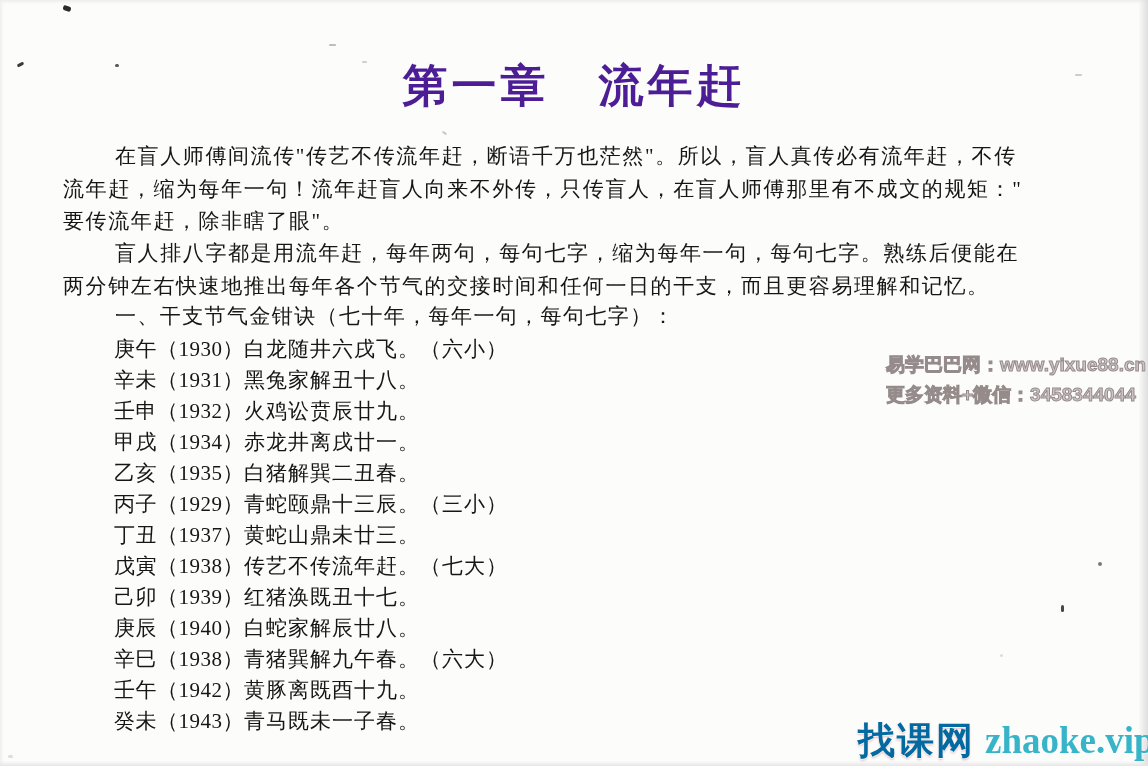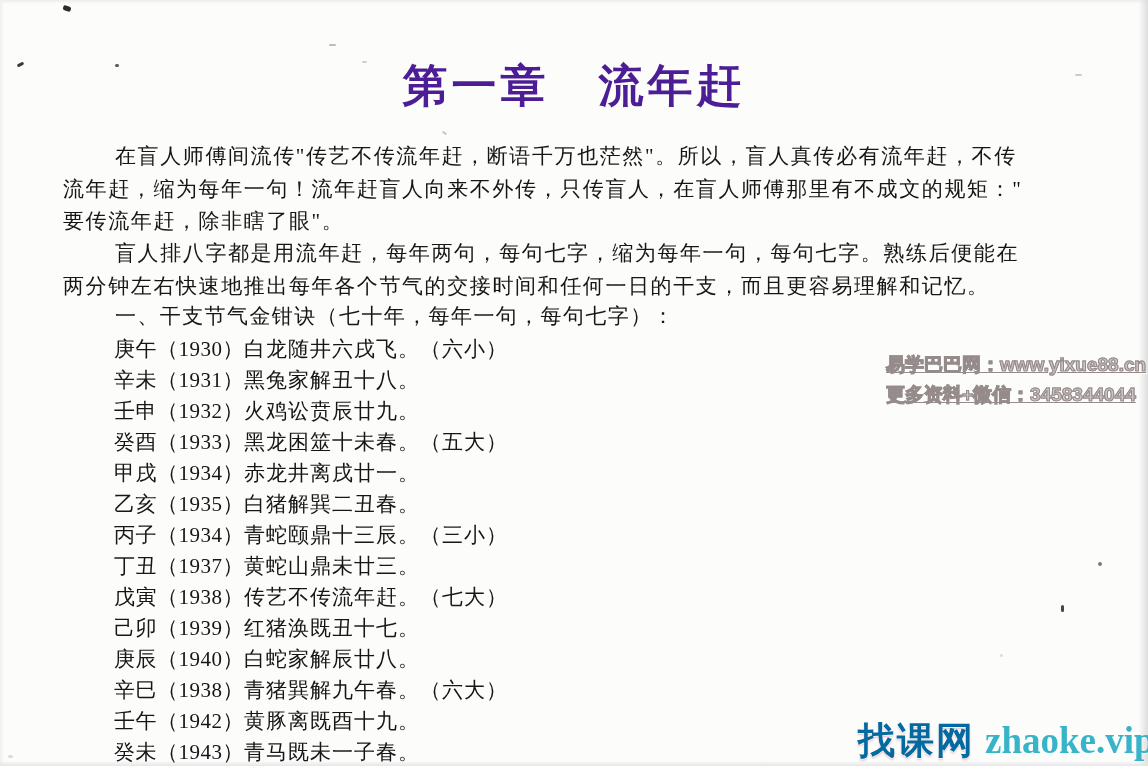--- a/index.html
+++ b/index.html
@@ -57,21 +57,20 @@
   .entry .num{letter-spacing:0.5px;}
 
   .wm-site{
     position:absolute;left:886px;top:350px;
     font-family:"Liberation Sans","DejaVu Sans",sans-serif;
     font-weight:bold;font-size:19px;line-height:30px;
     color:#cfc5c5;
     -webkit-text-stroke:1px #958b8b;
     text-shadow:-1px -1px 0 #ffffff,1px 1px 1px #ffffff,0 0 2px #ffffff;
     white-space:nowrap;
-    text-decoration:underline;
   }
   .wm-bottom{
     position:absolute;left:858px;top:720px;
     font-weight:bold;font-size:37px;line-height:42px;
     white-space:nowrap;
   }
   .wm-bottom .zh{
     font-family:"Liberation Sans","DejaVu Sans",sans-serif;
     text-shadow:0 1px 1px rgba(255,255,255,.8),0 2px 2px rgba(150,20,30,.25);
     letter-spacing:2px;
@@ -116,24 +115,23 @@
     <div class="line indent">盲人排八字都是用流年赶，每年两句，每句七字，缩为每年一句，每句七字。熟练后便能在</div>
     <div class="line">两分钟左右快速地推出每年各个节气的交接时间和任何一日的干支，而且更容易理解和记忆。</div>
   </div>
 
   <div class="list-header">一、干支节气金钳诀（七十年，每年一句，每句七字）：</div>
 
   <div class="entries">
     <div class="entry"><span class="num">庚午（1930）</span><span>白龙随井六戌飞。（六小）</span></div>
     <div class="entry"><span class="num">辛未（1931）</span><span>黑兔家解丑十八。</span></div>
     <div class="entry"><span class="num">壬申（1932）</span><span>火鸡讼贲辰廿九。</span></div>
-    <div class="entry"><span class="num">癸酉（1933）</span><span>黑龙困筮十未春。（五大）</span></div>
     <div class="entry"><span class="num">甲戌（1934）</span><span>赤龙井离戌廿一。</span></div>
     <div class="entry"><span class="num">乙亥（1935）</span><span>白猪解巽二丑春。</span></div>
-    <div class="entry"><span class="num">丙子（1934）</span><span>青蛇颐鼎十三辰。（三小）</span></div>
+    <div class="entry"><span class="num">丙子（1929）</span><span>青蛇颐鼎十三辰。（三小）</span></div>
     <div class="entry"><span class="num">丁丑（1937）</span><span>黄蛇山鼎未廿三。</span></div>
     <div class="entry"><span class="num">戊寅（1938）</span><span>传艺不传流年赶。（七大）</span></div>
     <div class="entry"><span class="num">己卯（1939）</span><span>红猪涣既丑十七。</span></div>
     <div class="entry"><span class="num">庚辰（1940）</span><span>白蛇家解辰廿八。</span></div>
     <div class="entry"><span class="num">辛巳（1938）</span><span>青猪巽解九午春。（六大）</span></div>
     <div class="entry"><span class="num">壬午（1942）</span><span>黄豚离既酉十九。</span></div>
     <div class="entry"><span class="num">癸未（1943）</span><span>青马既未一子春。</span></div>
   </div>
 
   <div class="wm-site">

